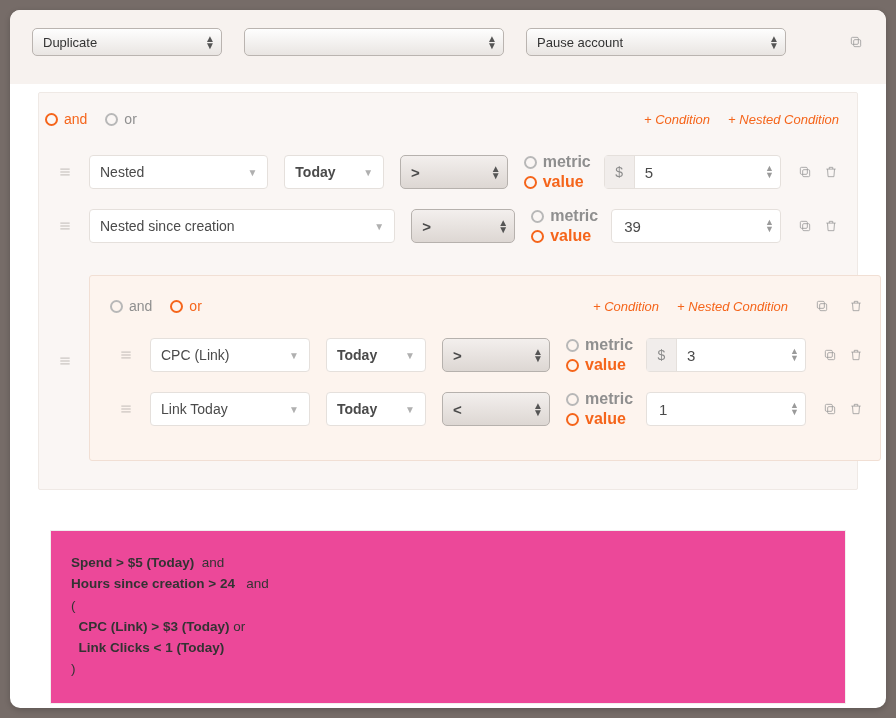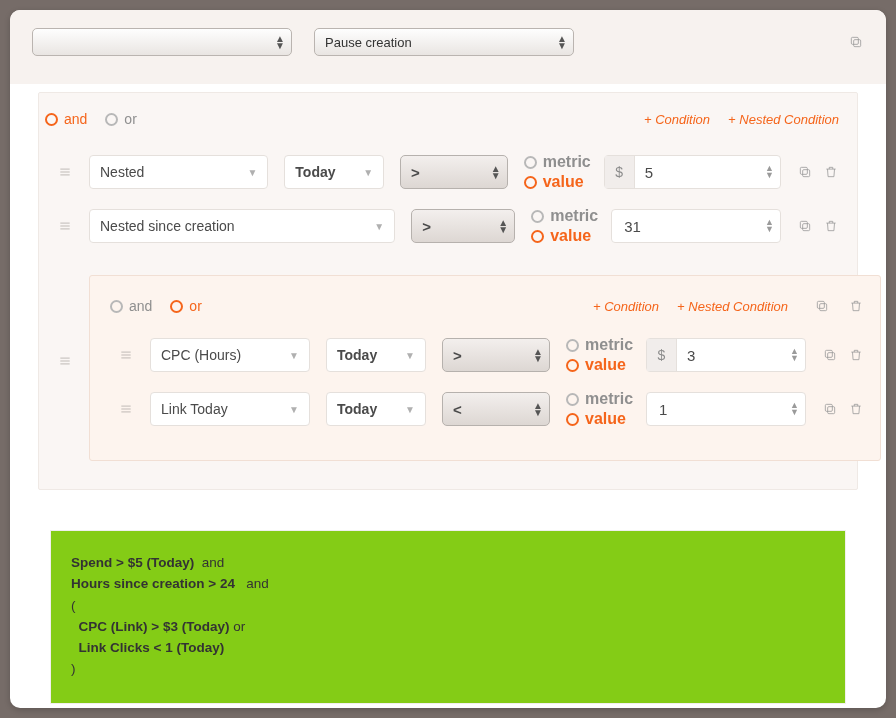--- a/index.html
+++ b/index.html
@@ -67,35 +67,39 @@
   .val .num{flex:1;padding:0 10px;font-size:15px;}
   .val .spin{position:absolute;right:6px;top:50%;transform:translateY(-50%);font-size:9px;line-height:7px;color:#9a9a9a;display:flex;flex-direction:column;}
   .val .spin::before{content:"▲";}
   .val .spin::after{content:"▼";}
 
   .row-actions{display:flex;gap:10px;margin-left:auto;flex:none;}
 
   .nested{margin:14px 0 0 34px;border:1px solid #f1dfd4;background:#fdf4ee;border-radius:3px;padding:18px 16px 24px 16px;}
   .nested .logic-header{padding-bottom:14px;}
 
-  .summary{margin:40px 12px 0;background:#84cc16;padding:22px 20px;font-family:"SFMono-Regular",Consolas,"Liberation Mono",Menlo,monospace;font-size:13.5px;line-height:1.5;color:#333;white-space:pre;border:1px solid #f2efed;border-top:1px solid #eee;}
+  .summary{margin:40px 12px 0;background:#ec4899;padding:22px 20px;font-family:"SFMono-Regular",Consolas,"Liberation Mono",Menlo,monospace;font-size:13.5px;line-height:1.5;color:#333;white-space:pre;border:1px solid #f2efed;border-top:1px solid #eee;}
   .summary b{font-weight:700;}
 
   .main-panel{background:var(--panel);border:1px solid #efe9e5;border-radius:2px;padding:14px 0 20px;}
 </style>
 </head>
 <body>
 
 <div class="frame">
   <div class="topbar">
+    <div class="nsel small">
+      <span>Duplicate</span>
+      <span class="stepper"></span>
+    </div>
     <div class="nsel med">
       <span class="stepper"></span>
     </div>
     <div class="nsel big">
-      <span>Pause creation</span>
+      <span>Pause account</span>
       <span class="stepper"></span>
     </div>
     <div class="spacer"></div>
     <span class="copy-ico">
       <svg viewBox="0 0 24 24">
           <rect x="8" y="8" width="12" height="12" rx="2"></rect>
           <rect x="4" y="4" width="12" height="12" rx="2"></rect>
         </svg>
     </span>
   </div>
@@ -193,21 +197,21 @@
           <div class="radio">
                 <span class="donut"></span>
                 <span>metric</span>
               </div>
           <div class="radio sel">
                 <span class="donut"></span>
                 <span>value</span>
               </div>
         </div>
         <div class="val">
-          <span class="num" style="padding-left:12px">31</span>
+          <span class="num" style="padding-left:12px">39</span>
           <span class="spin"></span>
         </div>
         <div class="row-actions">
           <span class="copy-ico">
                 <svg viewBox="0 0 24 24">
                   <rect x="8" y="8" width="12" height="12" rx="2"></rect>
                   <rect x="4" y="4" width="12" height="12" rx="2"></rect>
                 </svg>
               </span>
           <span class="trash-ico">
@@ -258,21 +262,21 @@
             <div class="gutter" style="width:28px;">
               <span class="drag-ico">
                     <svg viewBox="0 0 24 24">
                       <line x1="4" y1="7" x2="20" y2="7"></line>
                       <line x1="4" y1="12" x2="20" y2="12"></line>
                       <line x1="4" y1="17" x2="20" y2="17"></line>
                     </svg>
                   </span>
             </div>
             <div class="metric" style="width:160px;">
-              <span>CPC (Hours)</span>
+              <span>CPC (Link)</span>
               <span class="caret">▼</span>
             </div>
             <div class="range">
               <span>Today</span>
               <span class="caret">▼</span>
             </div>
             <div class="op">
               <span>&gt;</span>
               <span class="stepper"></span>
             </div>

